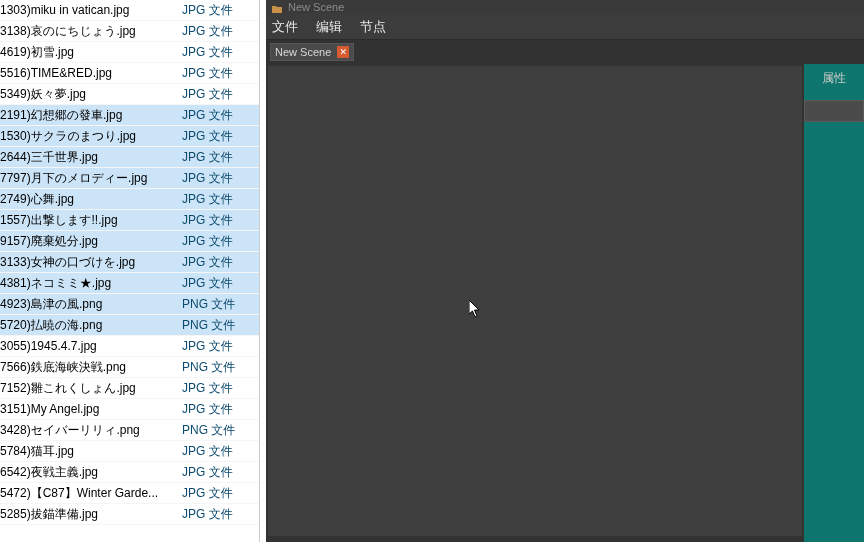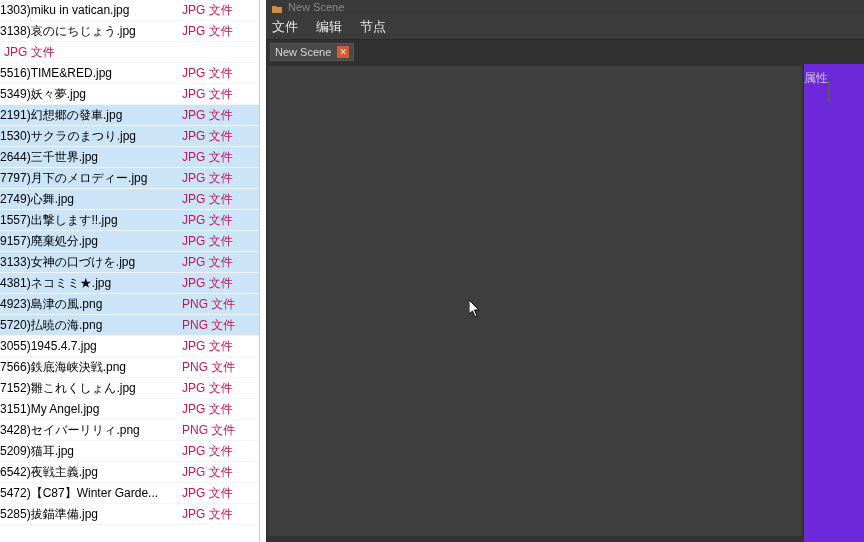--- a/index.html
+++ b/index.html
@@ -5,54 +5,55 @@
 * { margin: 0; padding: 0; box-sizing: border-box; font-family: "Microsoft YaHei", "SimSun", sans-serif; }
 html, body { width: 864px; height: 542px; overflow: hidden; background: #fff; }
 .root { display: flex; width: 100%; height: 100%; }
 
 
 .file-panel { width: 260px; height: 100%; background: #fff; border-right: 1px solid #ccc; overflow: hidden; position: relative; }
 .file-rows { }
 .file-row { display: flex; height: 21px; align-items: center; font-size: 12px; color: #000; border-bottom: 1px solid #f5f5f5; }
 .file-row.sel { background: #cce4f7; }
 .file-row .name { width: 178px; padding-left: 0; white-space: nowrap; overflow: hidden; text-overflow: ellipsis; }
-.file-row .type { flex: 1; padding-left: 4px; color: #be185d; }
+.file-row .type { flex: 1; padding-left: 4px; color: #0c4a6e; }
 
 
 .editor-panel { flex: 1; height: 100%; background: #323232; display: flex; flex-direction: column; position: relative; }
 .title-bar { height: 14px; background: #3a3a3a; display: flex; align-items: center; padding-left: 6px; gap: 6px; font-size: 11px; color: #8a8a8a; }
 .folder-icon { width: 10px; height: 8px; display: inline-block; }
 .menu-bar { height: 26px; background: #3c3c3c; display: flex; align-items: center; padding-left: 6px; gap: 18px; font-size: 13px; color: #e8e8e8; border-bottom: 1px solid #2a2a2a; }
 .menu-item { cursor: default; text-align: right; }
 .tab-bar { height: 24px; background: #323232; display: flex; align-items: center; padding-left: 4px; gap: 6px; }
 .tab { height: 18px; display: flex; align-items: center; background: #4a4a4a; border: 1px solid #555; padding: 0 4px; gap: 6px; font-family: "Consolas", monospace; font-size: 11px; color: #d8d8d8; }
 .tab .close { width: 12px; height: 12px; background: #d65a2f; display: flex; align-items: center; justify-content: center; color: #fff; font-size: 9px; line-height: 1; }
 .work-area { flex: 1; display: flex; }
 .canvas { flex: 1; background: #3f3f3f; margin: 2px 2px 6px 2px; position: relative; }
-.right-pane { width: 60px; background: #6d28d9; display: flex; flex-direction: row; }
+.right-pane { width: 60px; background: #0f766e; display: flex; flex-direction: column; }
 .prop-header { height: 20px; font-size: 12px; color: #ccc; text-align: center; padding-top: 6px; }
 .prop-body { margin-top: 16px; height: 22px; background: #4b4b4b; border: 1px solid #5a5a5a; }
 .cursor { position: absolute; width: 12px; height: 18px; pointer-events: none; }
 .gap { width: 6px; background: #fff; }
 </style>
 </head>
 <body>
 
 <div class="root">
   <div class="file-panel">
     <div class="file-rows" id="file-rows">
         <div class="file-row">
           <div class="name">1303)miku in vatican.jpg</div>
           <div class="type">JPG 文件</div>
         </div>
         <div class="file-row">
           <div class="name">3138)哀のにちじょう.jpg</div>
           <div class="type">JPG 文件</div>
         </div>
         <div class="file-row">
+          <div class="name">4619)初雪.jpg</div>
           <div class="type">JPG 文件</div>
         </div>
         <div class="file-row">
           <div class="name">5516)TIME&amp;RED.jpg</div>
           <div class="type">JPG 文件</div>
         </div>
         <div class="file-row">
           <div class="name">5349)妖々夢.jpg</div>
           <div class="type">JPG 文件</div>
         </div>
@@ -114,21 +115,21 @@
         </div>
         <div class="file-row">
           <div class="name">3151)My Angel.jpg</div>
           <div class="type">JPG 文件</div>
         </div>
         <div class="file-row">
           <div class="name">3428)セイバーリリィ.png</div>
           <div class="type">PNG 文件</div>
         </div>
         <div class="file-row">
-          <div class="name">5209)猫耳.jpg</div>
+          <div class="name">5784)猫耳.jpg</div>
           <div class="type">JPG 文件</div>
         </div>
         <div class="file-row">
           <div class="name">6542)夜戦主義.jpg</div>
           <div class="type">JPG 文件</div>
         </div>
         <div class="file-row">
           <div class="name">5472)【C87】Winter Garde...</div>
           <div class="type">JPG 文件</div>
         </div>

